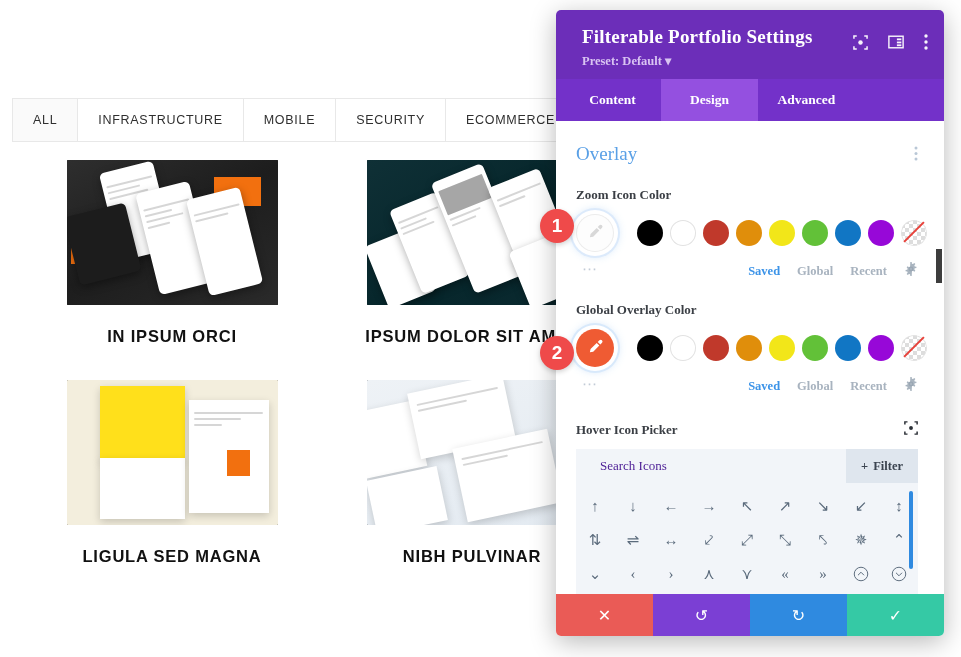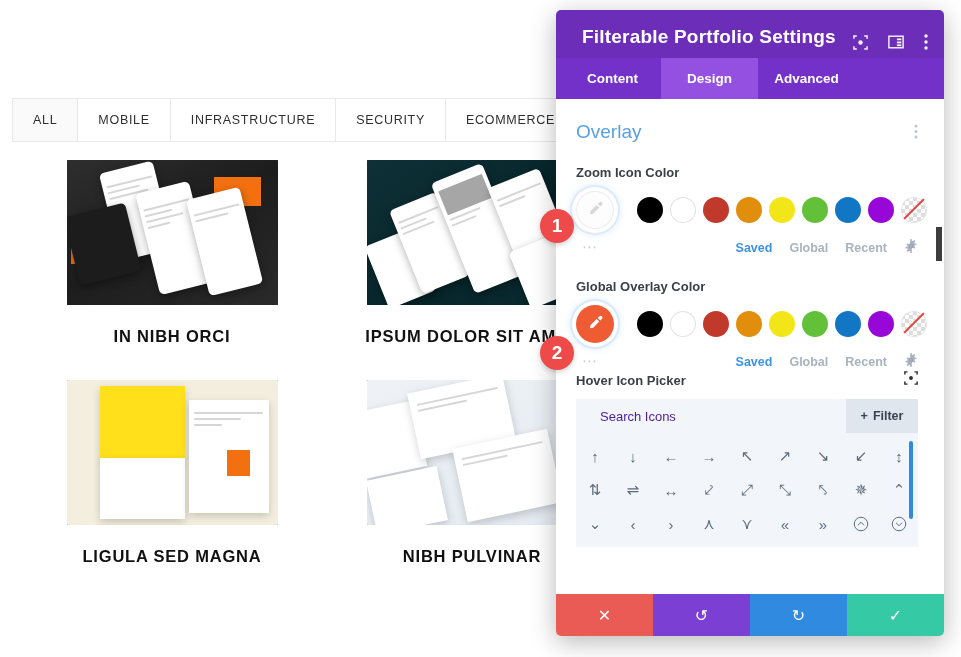--- a/index.html
+++ b/index.html
@@ -62,21 +62,21 @@
   .lines { position:absolute; left:7%; right:7%; top:16%; }
   .lines i { display:block; height:2px; background:rgba(0,0,0,.16); margin-bottom:4px; border-radius:1px; }
 
   
   #modal {
     position: absolute; left: 556px; top: 10px;
     width: 388px; height: 626px;
     background: #fff;
     border-radius: 5px;
     box-shadow: 0 6px 26px rgba(0,0,0,.28);
-    display: flex; flex-direction: column; overflow: hidden;
+    display: flex; flex-direction: column; overflow: hidden; font-family: Liberation Serif, serif;
   }
   .m-head { background: #6c2eb9; padding: 16px 18px 10px 26px; position: relative; }
   .m-title { color: #fff; font-size: 19px; font-weight: bold; letter-spacing: .2px; }
   .m-preset { color: #d9c4f2; font-size: 12.5px; font-weight: bold; margin-top: 5px; }
   .m-head-icons { position: absolute; right: 16px; top: 24px; display: flex; gap: 20px; align-items: center; }
   .hicon { color: #fff; opacity: .95; line-height: 0; }
 
   .m-tabs { display: flex; background: #7331c9; padding-left: 8px; }
   .m-tab {
     flex: 0 0 auto; padding: 13px 0; width: 97px; text-align: center;
@@ -114,21 +114,21 @@
     content:''; position:absolute; left:-1px; right:-1px; top:11px; height:2px;
     background:#e8413a; transform: rotate(-45deg);
   }
   .swatch-gap { width: 9px; flex: 0 0 auto; }
 
   .meta-row { display: flex; align-items: center; justify-content: flex-end; gap: 17px; margin-top: 10px; position: relative; height: 18px; }
   .meta-dots { position: absolute; left: 6px; top: 3px; color: #c2cbd6; font-size: 15px; letter-spacing: 1px; line-height: .6; }
   .meta-link { font-size: 12.5px; font-weight: bold; color: #a8b3bf; }
   .meta-link.active { color: #3b93e8; }
 
-  .picker-head { display: flex; align-items: center; justify-content: space-between; }
+  .picker-head { display: flex; align-items: center; justify-content: space-between; margin-top: 26px; }
   .picker-label { font-size: 13px; font-weight: bold; color: #3b3f45; }
 
   .picker-box { margin-top: 10px; background: #f2f5f9; }
   .picker-search { display: flex; align-items: stretch; height: 34px; }
   .search-input {
     flex: 1; display: flex; align-items: center; padding-left: 24px;
     font-size: 13px; color: #4c1d95; background: #f2f5f9;
   }
   .filter-btn {
     width: 72px; background: #dfe6ee; color: #3b4450;
@@ -172,22 +172,22 @@
 </style>
 </head>
 <body>
 
 <div id="stage">
 
   <div id="portfolio">
 
     <div class="filter-bar">
       <div class="filter-tab">ALL</div>
+      <div class="filter-tab">INFRASTRUCTURE</div>
       <div class="filter-tab">MOBILE</div>
-      <div class="filter-tab">INFRASTRUCTURE</div>
       <div class="filter-tab">SECURITY</div>
       <div class="filter-tab">ECOMMERCE</div>
     </div>
 
     <div class="grid">
 
       <div class="grid-row">
         <div class="pf-item">
           <div class="pf-thumb">
             <div class="art t1">
@@ -210,21 +210,21 @@
                   </div>
               </div>
               <div class="ph" style="left:62%;top:22%;width:26%;height:68%;transform:rotate(-14deg);">
                 <div class="lines">
                     <i></i>
                     <i style="width:72%"></i>
                   </div>
               </div>
             </div>
           </div>
-          <div class="pf-title">IN NIBH ORCI</div>
+          <div class="pf-title">IN IPSUM ORCI</div>
         </div>
 
         <div class="pf-item">
           <div class="pf-thumb">
             <div class="art t2">
               <div class="ph" style="left:4%;top:52%;width:24%;height:46%;transform:rotate(-22deg);"></div>
               <div class="ph" style="left:18%;top:26%;width:24%;height:62%;transform:rotate(-22deg);">
                 <div class="lines">
                     <i></i>
                     <i style="width:65%"></i>
@@ -293,20 +293,24 @@
         </div>
       </div>
 
     </div>
   </div>
 
   <div id="modal">
 
     <div class="m-head">
       <div class="m-title">Filterable Portfolio Settings</div>
+      <div class="m-preset">
+        <span>Preset: Default</span>
+        <span>▾</span>
+      </div>
       <div class="m-head-icons">
         <span class="hicon">
           <svg width="15" height="15" viewBox="0 0 16 16">
             <path d="M1 4V1h3M12 1h3v3M15 12v3h-3M4 15H1v-3" stroke="#fff" stroke-width="1.6" fill="none"></path>
             <circle cx="8" cy="8" r="2.4" fill="#fff"></circle>
           </svg>
         </span>
         <span class="hicon">
           <svg width="16" height="14" viewBox="0 0 18 15">
             <rect x="1" y="1" width="16" height="13" stroke="#fff" stroke-width="1.6" fill="none"></rect>

